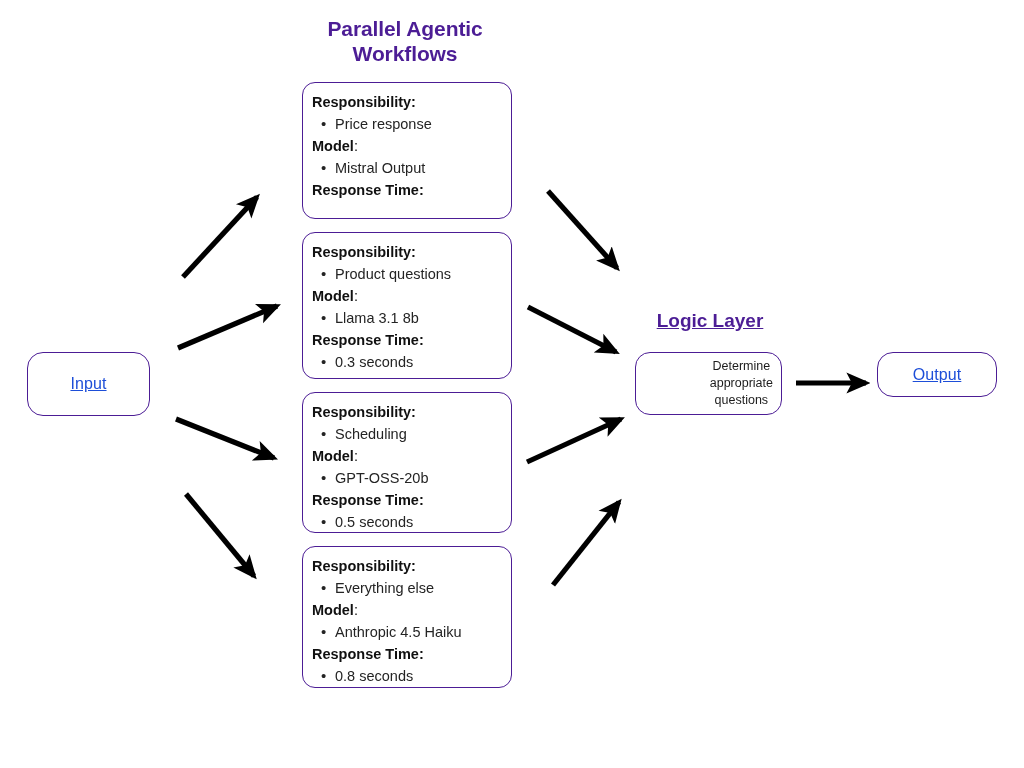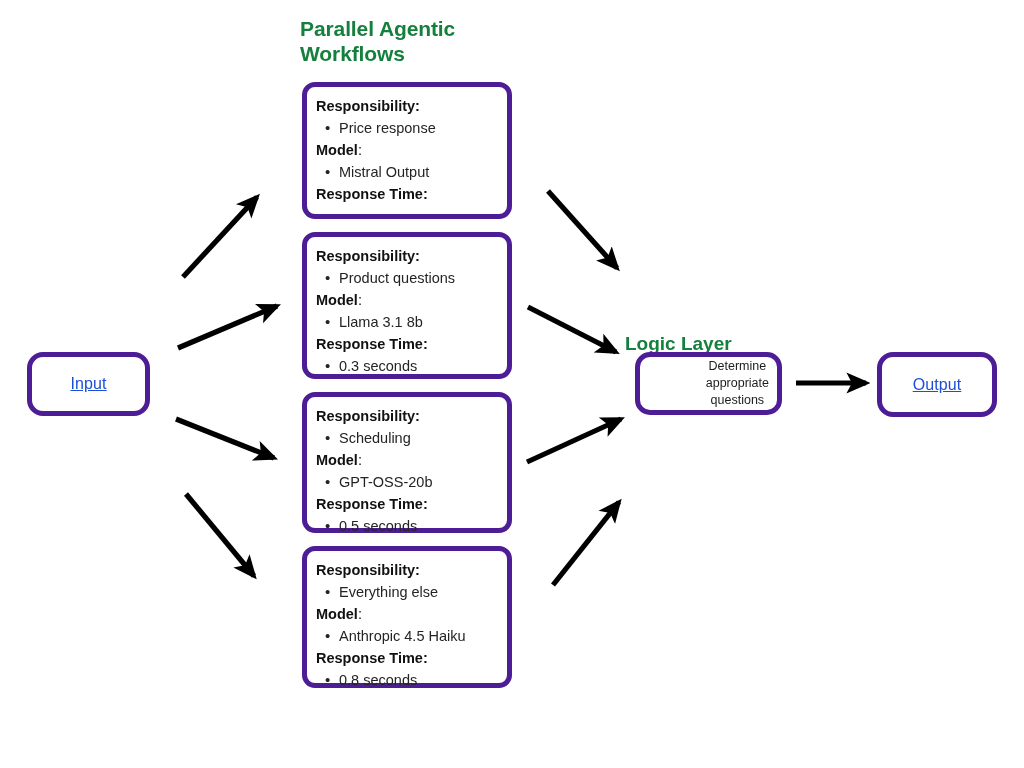--- a/index.html
+++ b/index.html
@@ -23,61 +23,63 @@
     left: 0; top: 0;
     width: 1024px;
     height: 768px;
   }
 
   
   .node {
     position: absolute;
     box-sizing: border-box;
     background: #ffffff;
-    border: 5px solid #4c1d95;
+    border: 1px solid #4c1d95;
     border-radius: 14px;
   }
 
   
   .endpoint {
     display: flex;
     align-items: center;
     justify-content: center;
     border-radius: 16px;
   }
   .endpoint .endpoint-label {
     font-size: 16px;
     font-weight: 400;
     letter-spacing: 0.1px;
     color: #1d4ed8;
     text-decoration: underline;
   }
 
   #node-input  { left: 27px;  top: 352px; width: 123px; height: 64px; }
-  #node-output { left: 877px; top: 352px; width: 120px; height: 65px; }
+  #node-output { left: 877px; top: 352px; width: 120px; height: 45px; }
 
   
   .section-title {
     position: absolute;
+    text-align: center;
     font-weight: 700;
-    color: #15803d;
+    color: #4c1d95;
     line-height: 1.18;
   }
   #title-parallel {
     left: 300px;
     top: 17px;
     width: 210px;
     font-size: 21px;
     letter-spacing: -0.1px;
   }
   #title-logic {
     left: 625px;
-    top: 333px;
+    top: 310px;
     width: 170px;
     font-size: 19px;
+    text-decoration: underline;
   }
 
   
   .agent-card {
     left: 302px;
     width: 210px;
     padding: 8px 0 8px 9px;
     border-radius: 13px;
   }
   #agent-card-0 { top: 82px;  height: 137px; }

